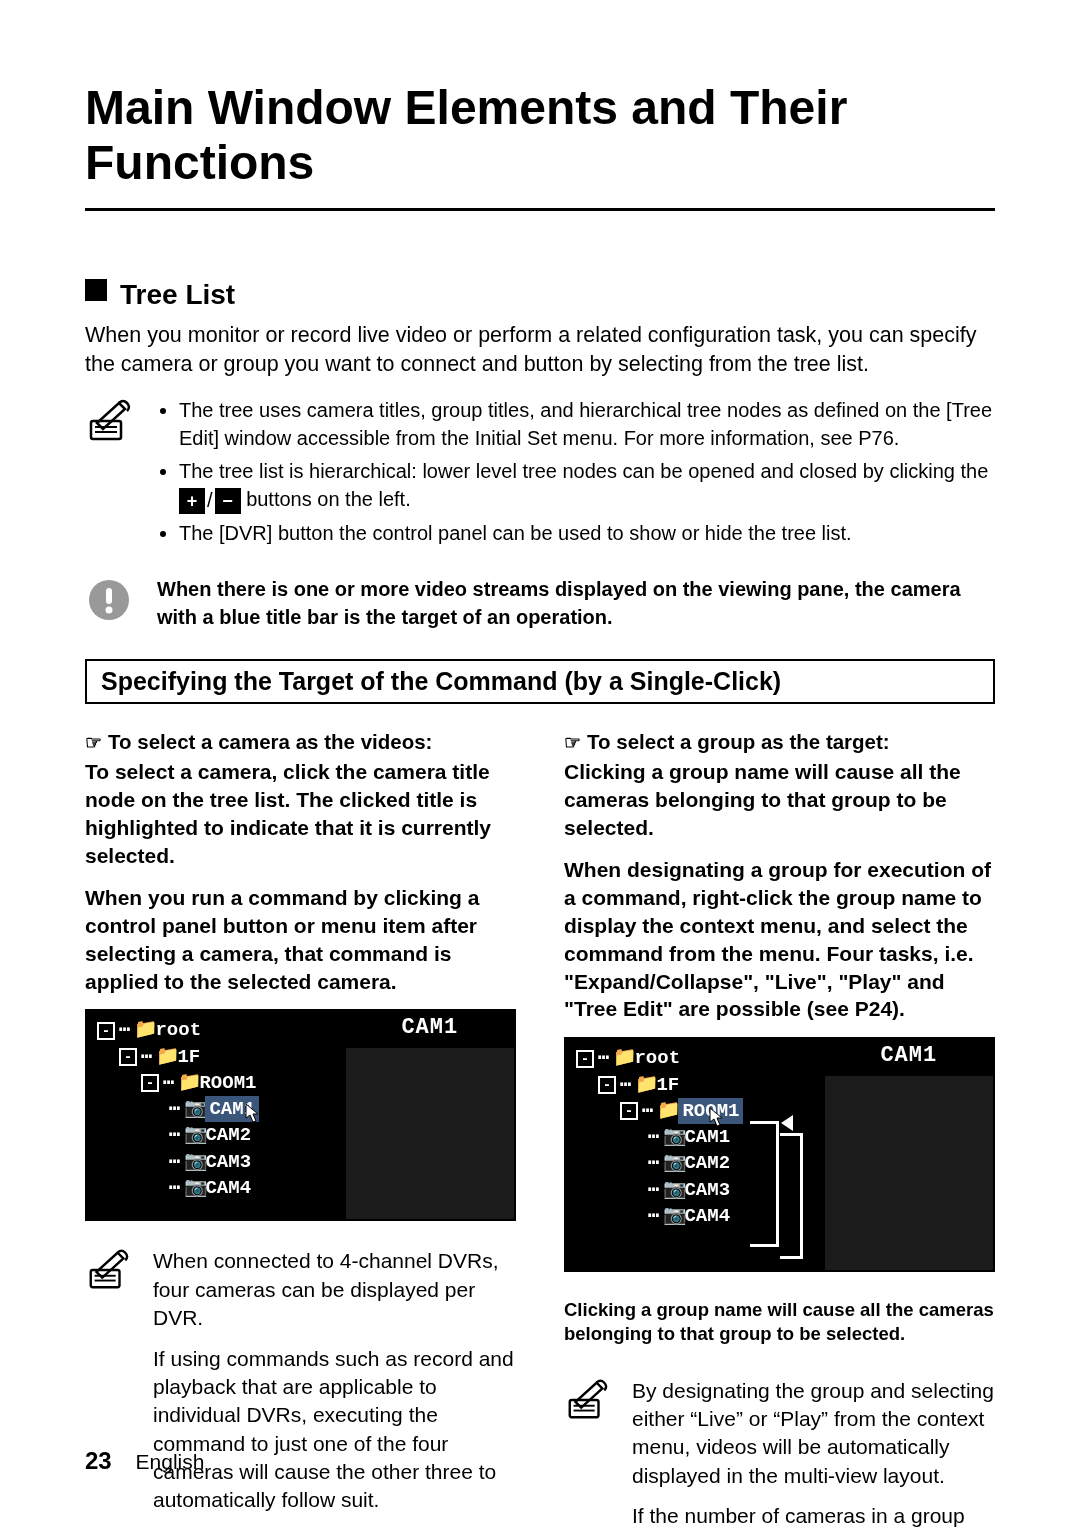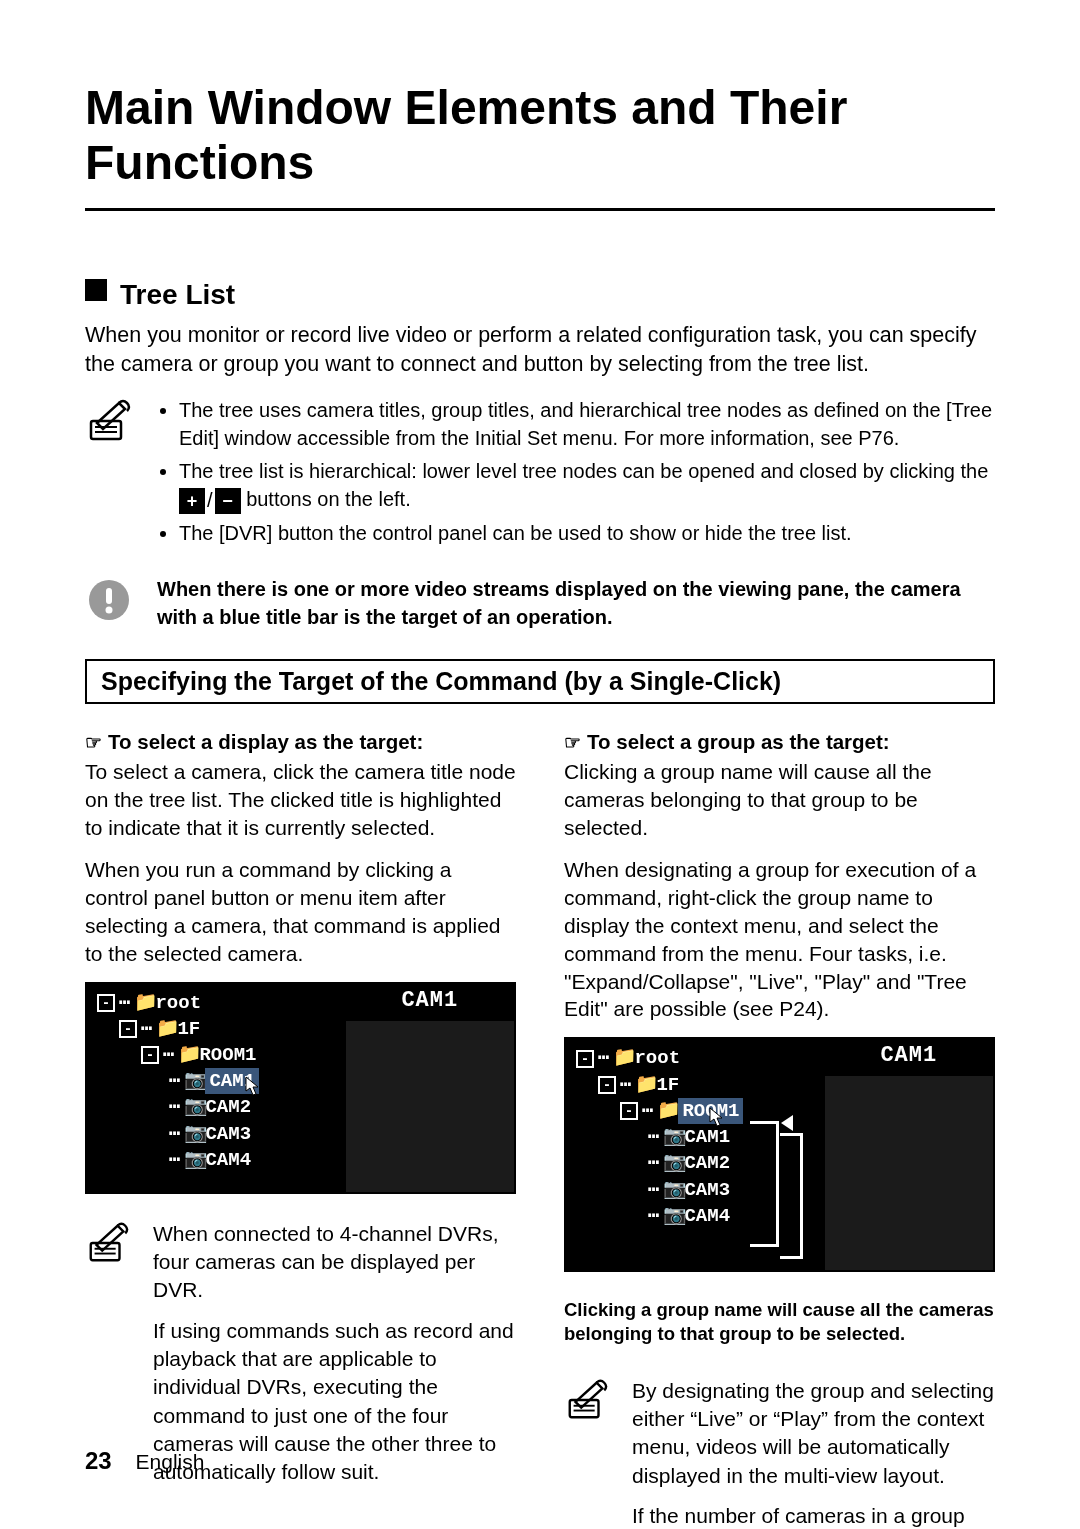--- a/index.html
+++ b/index.html
@@ -71,20 +71,21 @@
     font-size: 20.5px;
     font-weight: bold;
     margin-bottom: 4px;
     display: flex; align-items: baseline; gap: 6px;
   }
   .hand { font-size: 19px; }
   .para {
     font-size: 21px;
     line-height: 1.33;
     margin-bottom: 14px;
+    font-weight: bold;
   }
 
   
   .figure {
     background: #000;
     display: flex;
     margin-bottom: 26px;
     width: 100%;
   }
   .figure.left  { height: 212px; }
@@ -207,21 +208,21 @@
   <div class="warn-text">When there is one or more video streams displayed on the viewing pane, the camera with a blue title bar is the target of an operation.</div>
 </div>
 
 <div class="subhead-box">Specifying the Target of the Command (by a Single-Click)</div>
 
 <div class="columns">
 
   <div class="col">
     <div class="lead">
       <span class="hand">☞</span>
-      <span>To select a display as the target:</span>
+      <span>To select a camera as the videos:</span>
     </div>
     <div class="para">To select a camera, click the camera title node on the tree list. The clicked title is highlighted to indicate that it is currently selected.</div>
     <div class="para">When you run a command by clicking a control panel button or menu item after selecting a camera, that command is applied to the selected camera.</div>
 
     <div class="figure left">
       <div class="tree-pane">
         <div class="tree-line indent0">
             <span class="box">-</span>
             <span>⋯</span>
             <span class="folder">📁</span>

